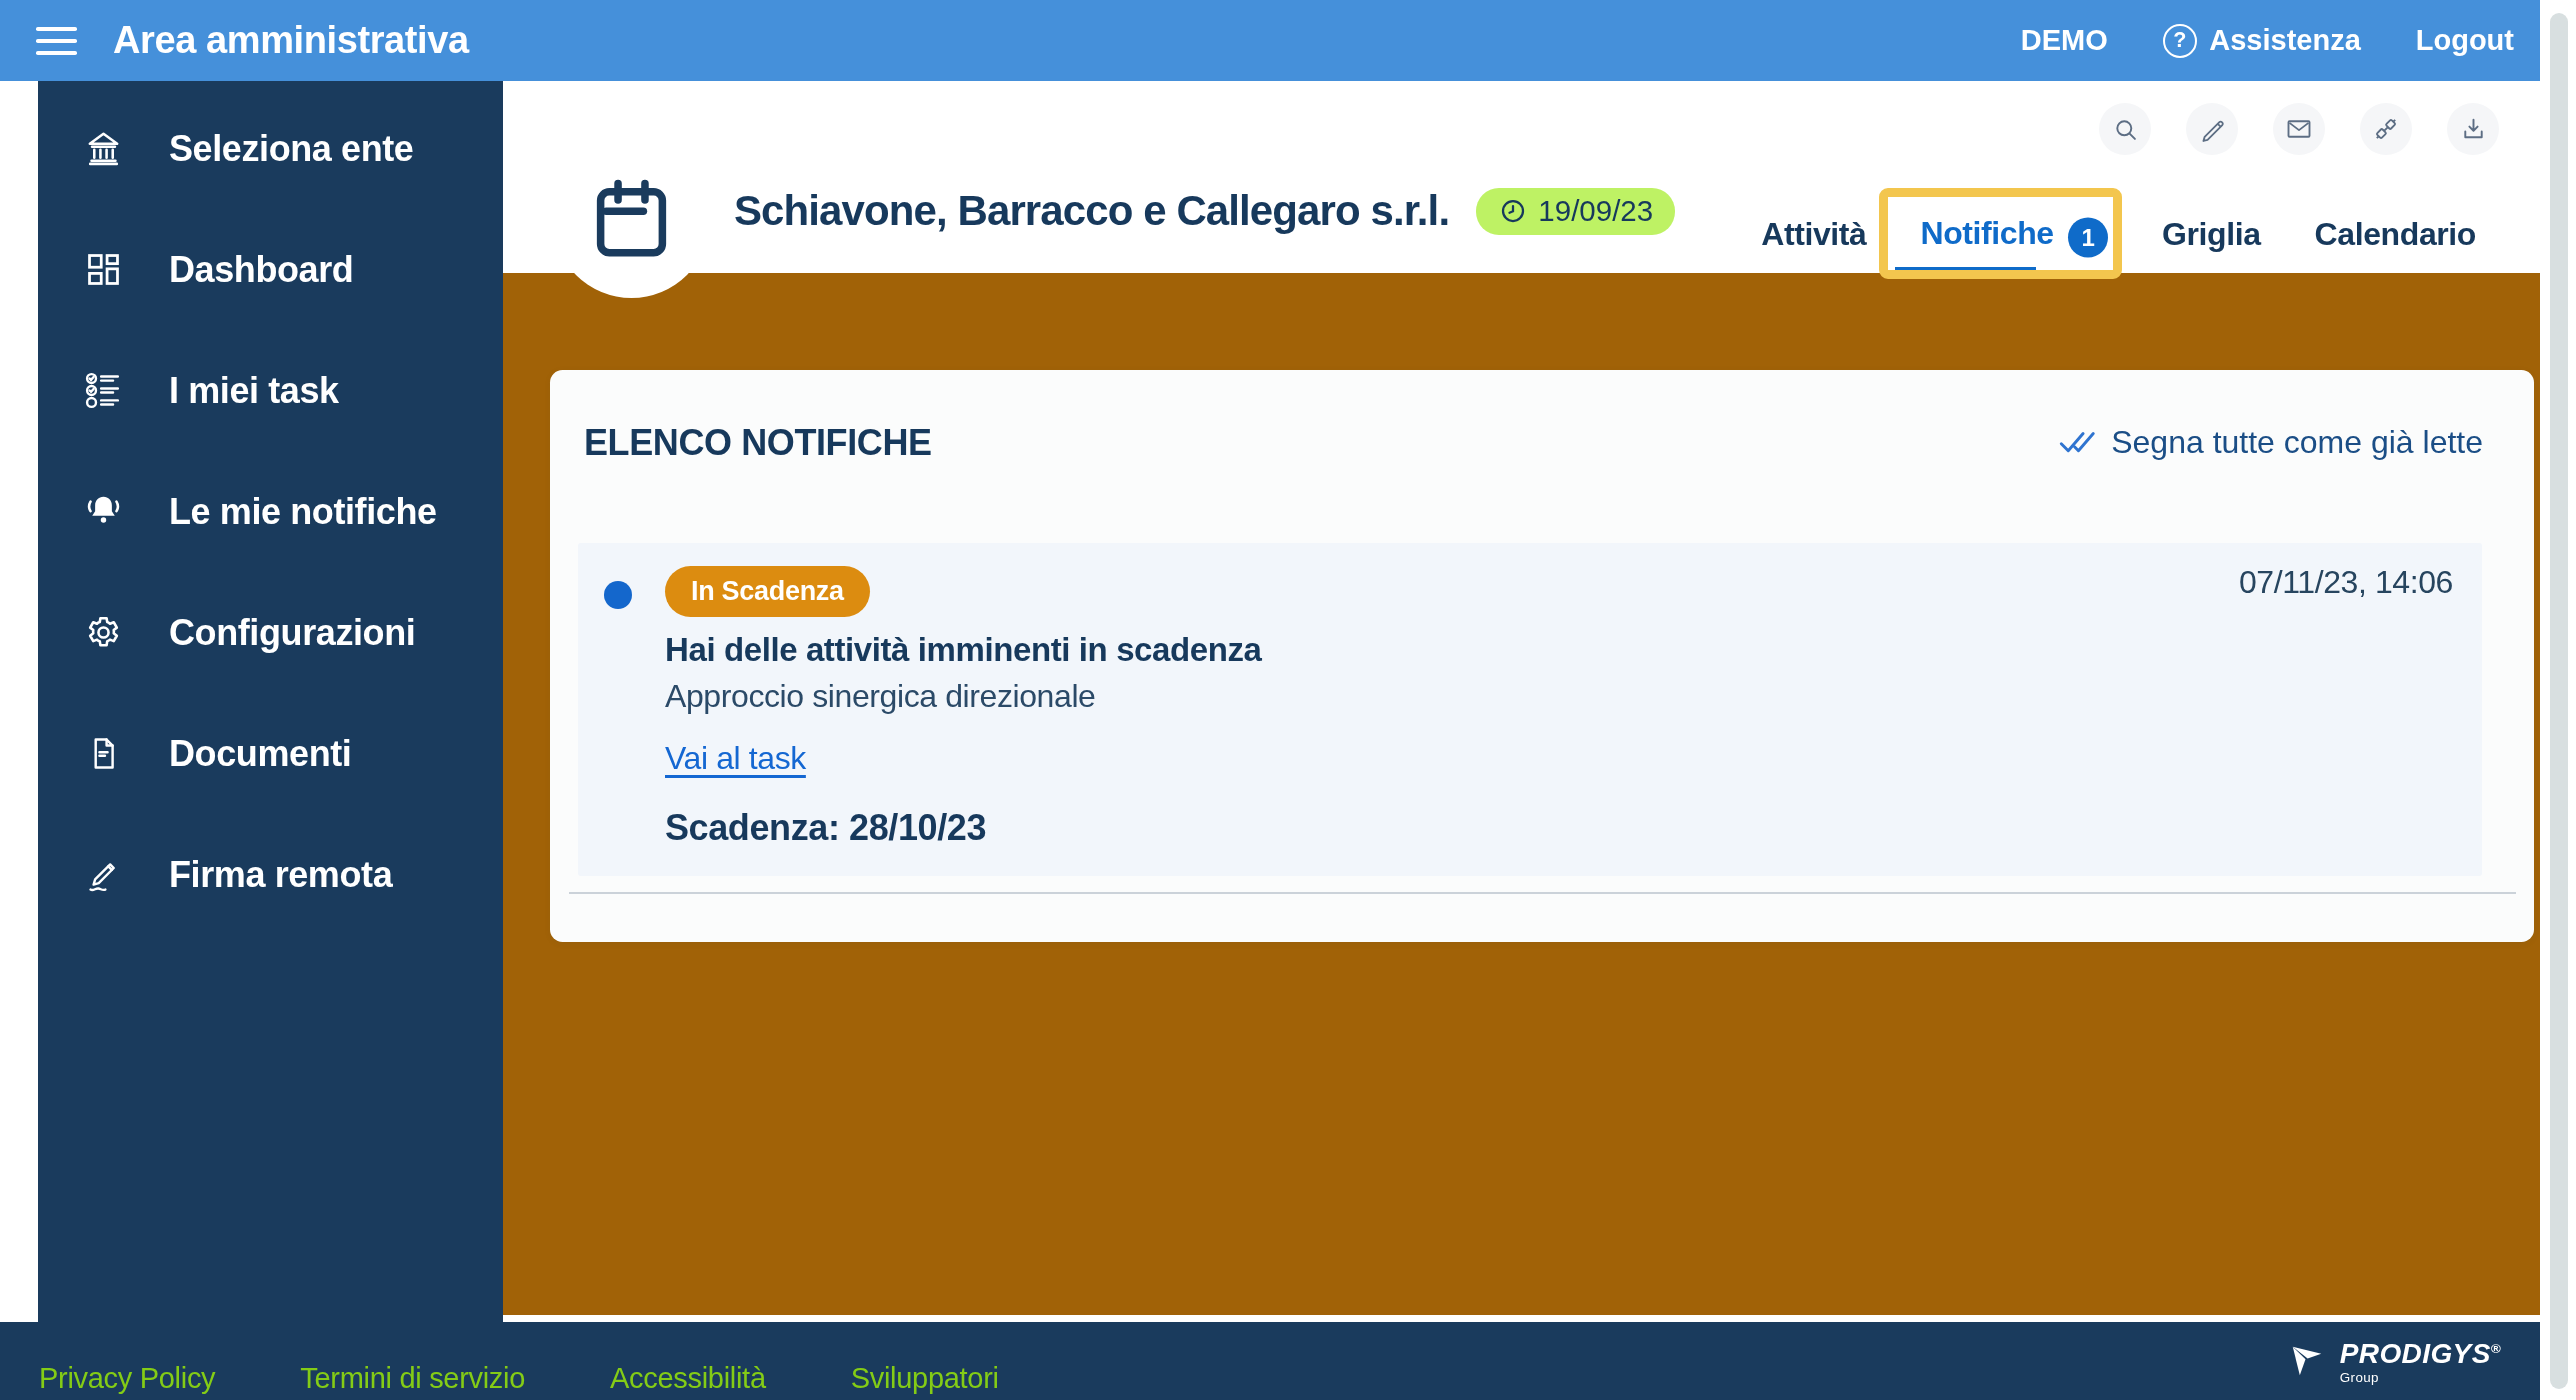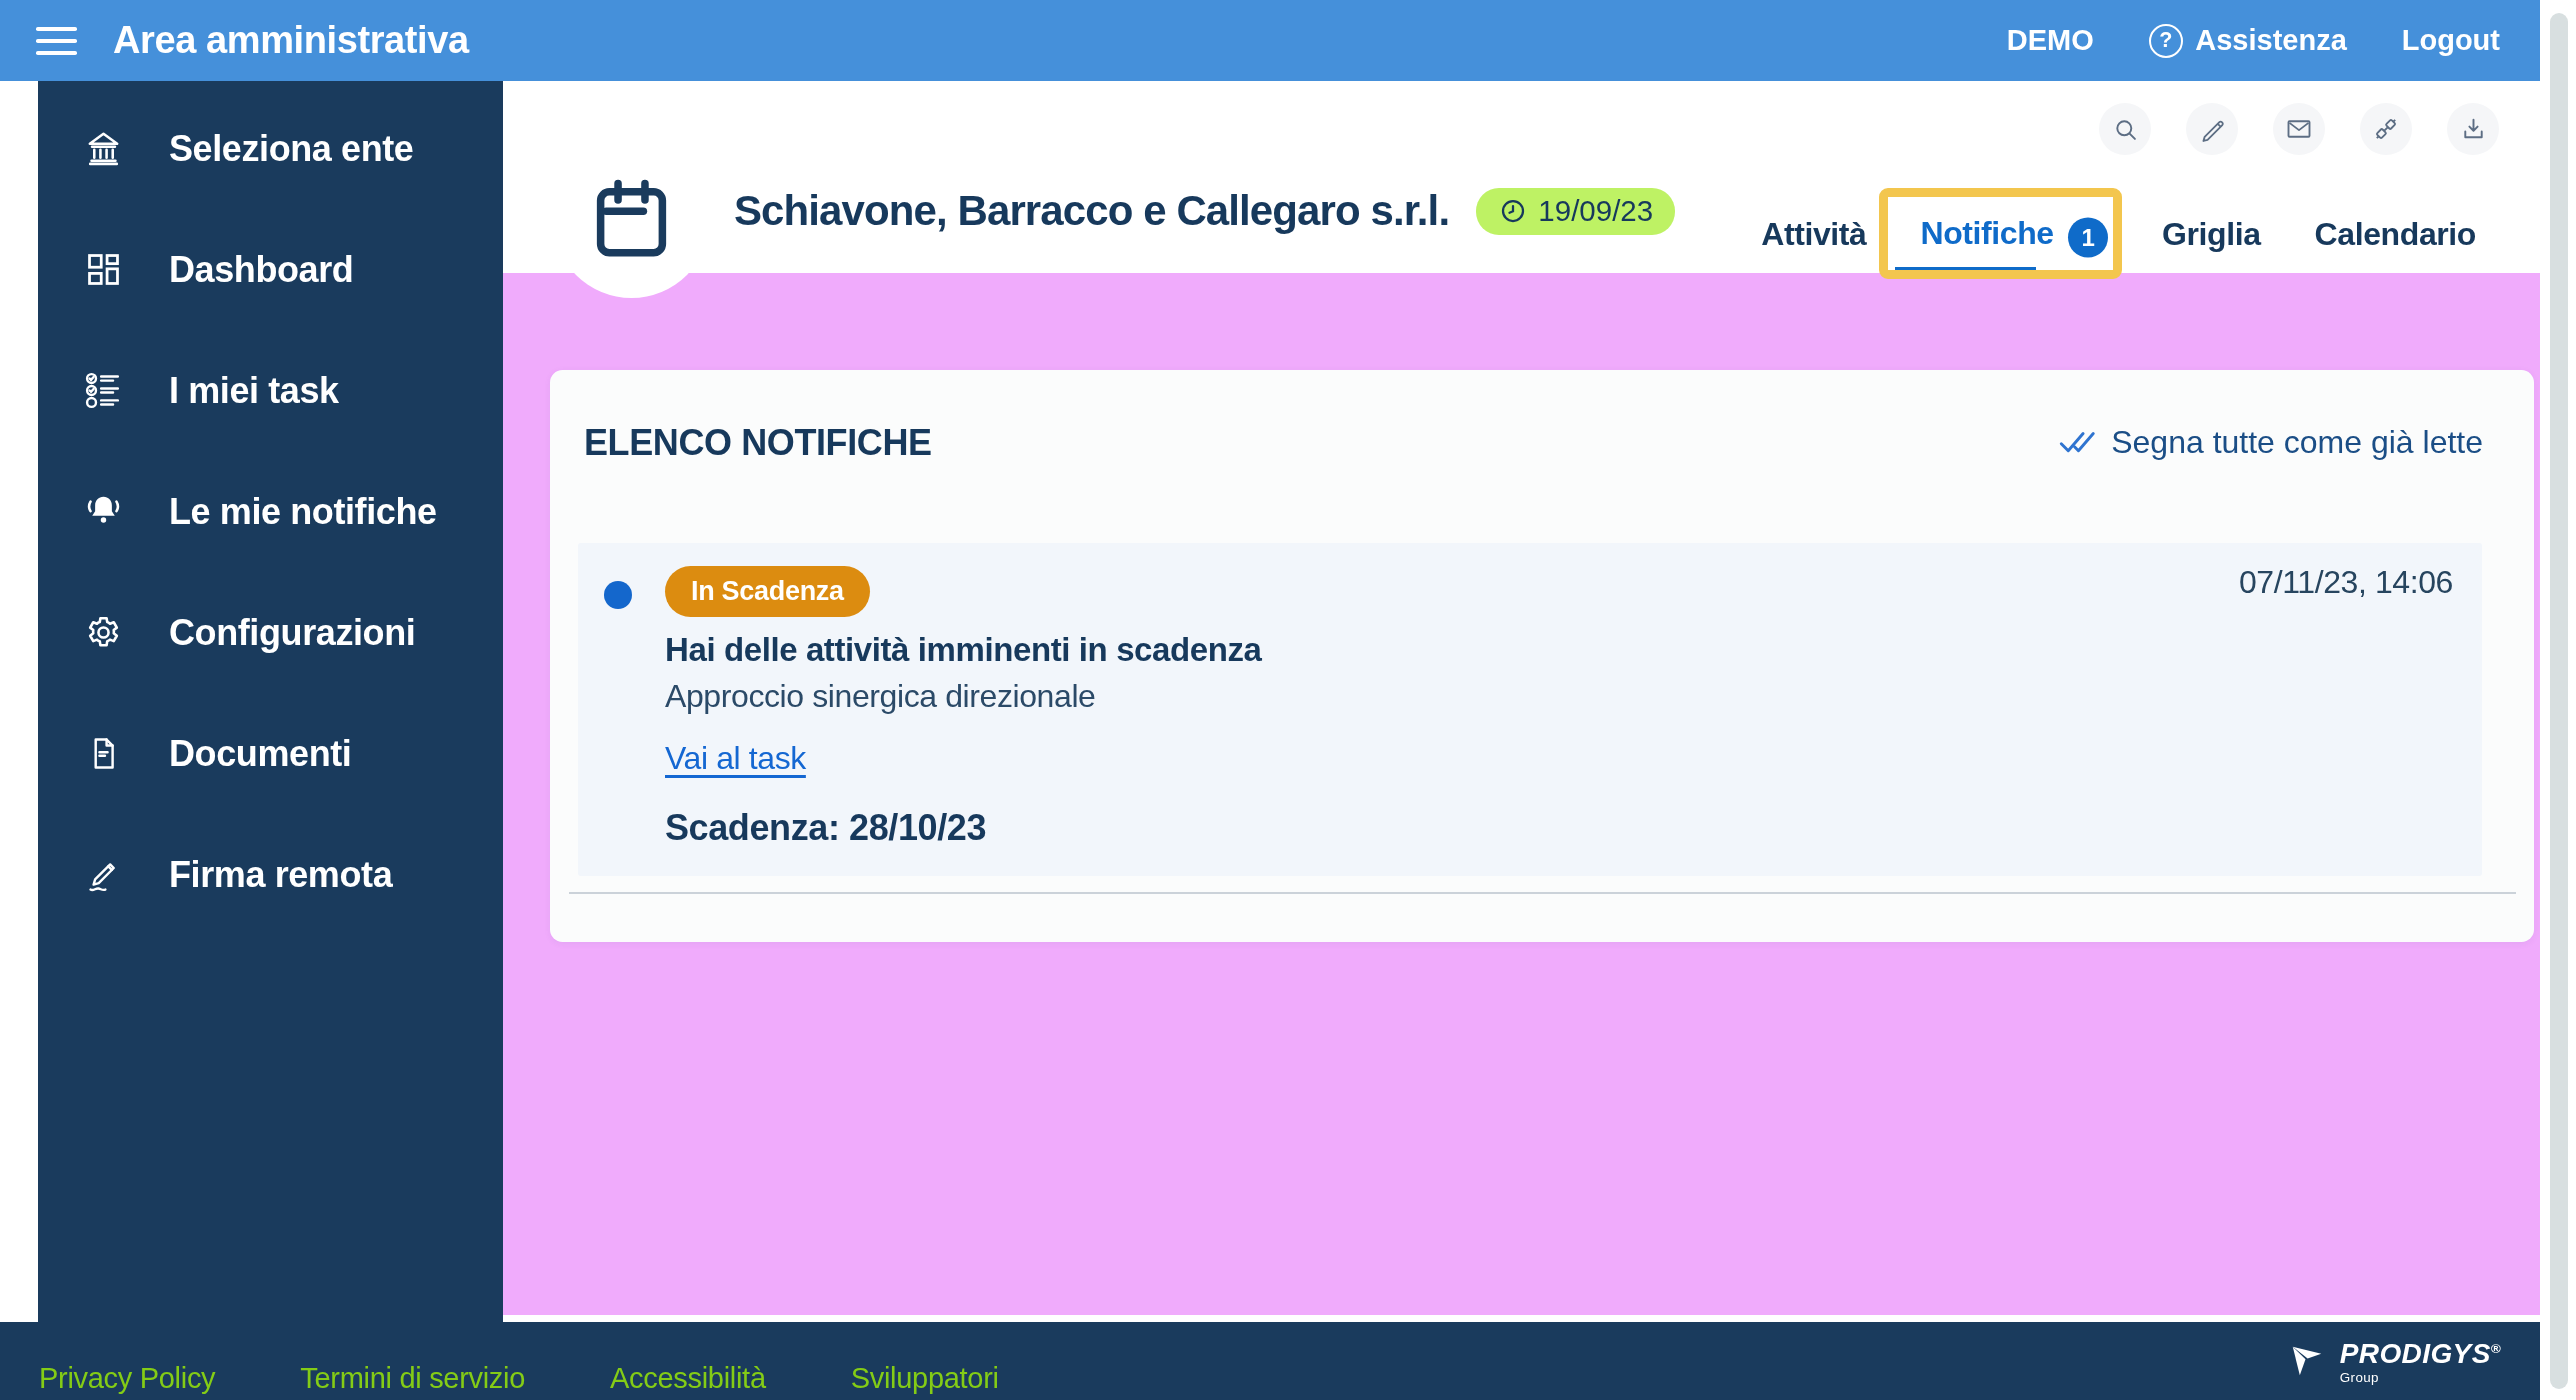--- a/index.html
+++ b/index.html
@@ -2,21 +2,21 @@
 <html style="font-size:14.3px"><head>
 <meta charset="utf-8">
 <style>
   * { box-sizing: border-box; margin: 0; padding: 0; }
   html, body { width: 2576px; height: 1401px; overflow: hidden; background: #fff;
     font-family: "Liberation Sans", sans-serif; }
   .app { position: absolute; left: 0; top: 0; width: 2540px; height: 1401px; background: #fff; }
 
   
   .topbar { height: 81px; background: #4590DA; display: flex; align-items: center;
-    padding: 0 40px 0 36px; color: #fff; position: relative; z-index: 6; }
+    padding: 0 26px 0 36px; color: #fff; position: relative; z-index: 6; }
   .hamburger { width: 41px; display: flex; flex-direction: column; gap: 8px; cursor: pointer; }
   .hamburger span { display: block; height: 4px; background: #fff; border-radius: 1.8px; }
   .app-title { margin-left: 36px; font-size: 38px; font-weight: bold; letter-spacing: -0.4px; }
   .topbar-right { margin-left: auto; display: flex; align-items: center; gap: 55px; }
   .topbar-item { font-size: 29px; font-weight: bold; display: flex; align-items: center; gap: 12.5px; cursor: pointer; }
   .help-circle { width: 34px; height: 34px; border: 2.2px solid #fff; border-radius: 50%;
     display: flex; align-items: center; justify-content: center; font-size: 21.5px; font-weight: bold; }
 
   
   .body-row { display: flex; height: 1241px; margin-left: 38px; }
@@ -46,21 +46,21 @@
   .tab.active { color: #0F6BC9; }
   .tab-badge { width: 40px; height: 40px; border-radius: 50%; background: #0F6BC9; color: #fff;
     font-size: 24px; font-weight: bold; display: flex; align-items: center; justify-content: center;
     transform: translateY(4.5px); }
   .tab-underline { position: absolute; left: -25px; bottom: 0; width: calc(100% - 47px);
     height: 6.3px; background: #0F6BC9; }
   .tab-highlight { position: absolute; left: -41px; top: -25px; width: calc(100% + 55px);
     height: 91px; border: 9.8px solid #F3C64E; border-radius: 9px; pointer-events: none; z-index: 5; }
 
   
-  .content { height: 1042px; background: #f0abfc; position: relative; z-index: 1; }
+  .content { height: 1042px; background: #a16207; position: relative; z-index: 1; }
   .card { margin: 97px 0 0 47px; width: 1984px; height: 572px; background: #FBFCFC;
     border-radius: 12.5px; box-shadow: 0 1.8px 7.2px rgba(23,57,92,0.05); overflow: hidden; }
   .card-header { display: flex; justify-content: space-between; align-items: center;
     padding: 52px 51px 0 34px; }
   .card-title { font-size: 36px; font-weight: bold; color: #17395C; letter-spacing: -0.4px; }
   .mark-all { display: flex; align-items: center; gap: 14.3px; color: #1B4E86; font-size: 32px; cursor: pointer; }
 
   .notif-row { margin: 79px 0 0 28px; width: 1904px; background: #F2F6FB; position: relative;
     padding: 23px 0 27px 87px; border-radius: 2.7px; }
   .unread-dot { position: absolute; left: 26px; top: 38px; width: 28px; height: 28px;

